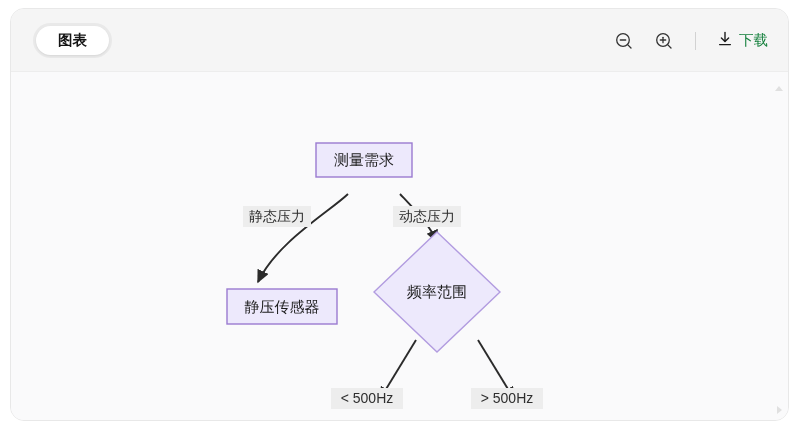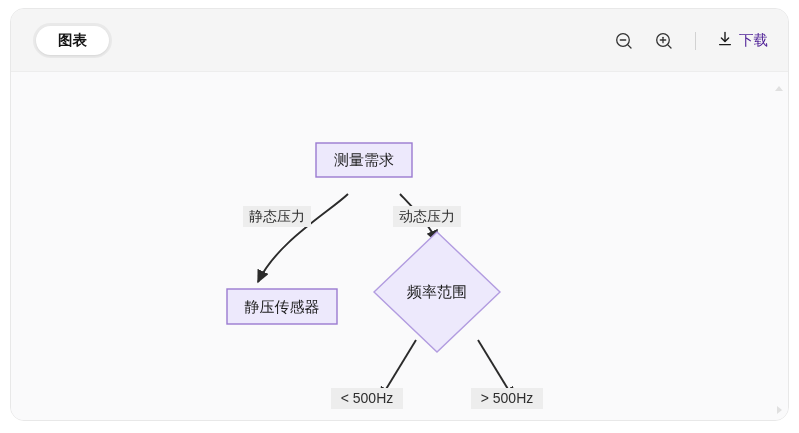--- a/index.html
+++ b/index.html
@@ -91,21 +91,21 @@
     height: 18px;
     background: #d2d2d2;
     margin: 0 4px;
   }
   .download-btn {
     display: flex;
     align-items: center;
     gap: 5px;
     cursor: pointer;
     font-size: 14.5px;
-    color: #4c1d95;
+    color: #15803d;
     padding: 2px 2px;
   }
   .canvas-wrap {
     position: relative;
     width: 100%;
     height: 349px;
     background: #fafafb;
     overflow: hidden;
   }
   .chart-svg {

